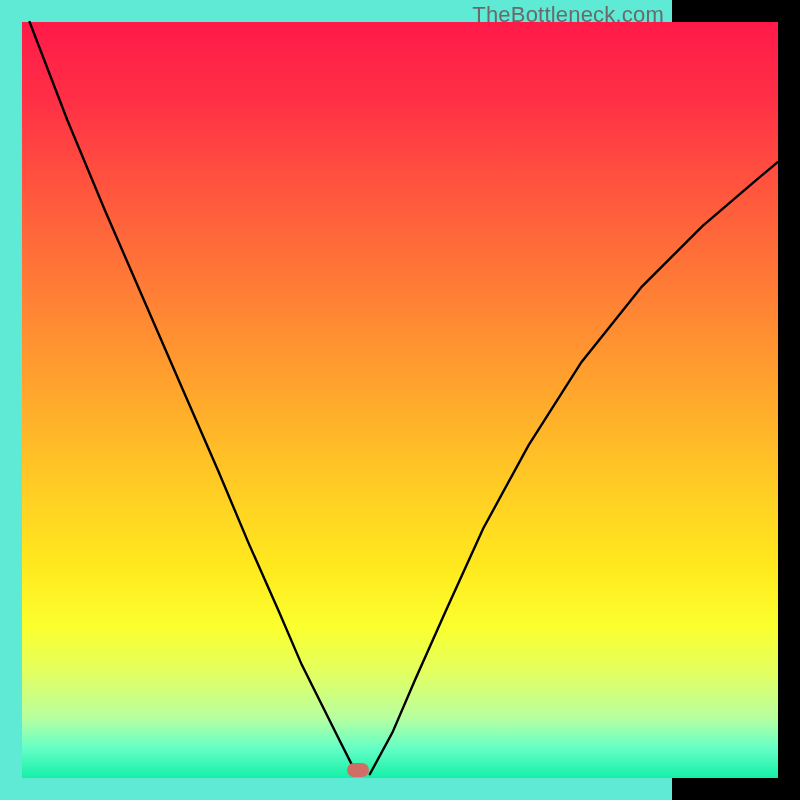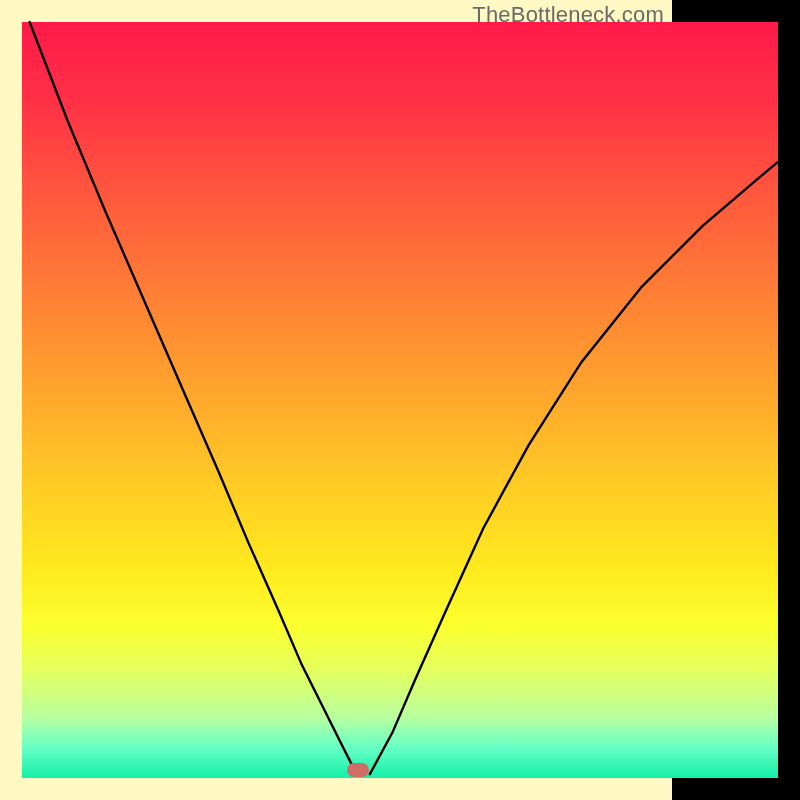--- a/index.html
+++ b/index.html
@@ -10,21 +10,21 @@
     background: #000;
     overflow: hidden;
     font-family: Arial, Helvetica, sans-serif;
   }
   .frame {
     position: absolute;
     left: 0;
     top: 0;
     width: 672px;
     height: 800px;
-    background: #fef9c3;
+    background: #5eead4;
   }
   .plot {
     position: absolute;
     
     left: 22px;
     top: 22px;
     width: 756px;
     height: 756px;
     background: linear-gradient(to bottom,
       #ff1a49 0%,

